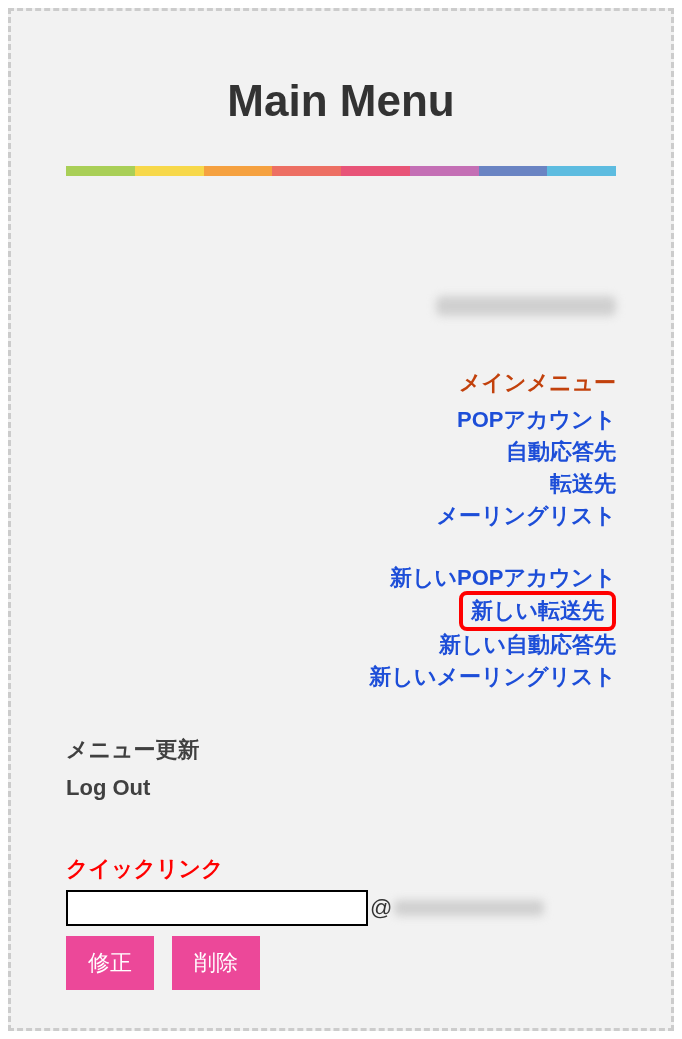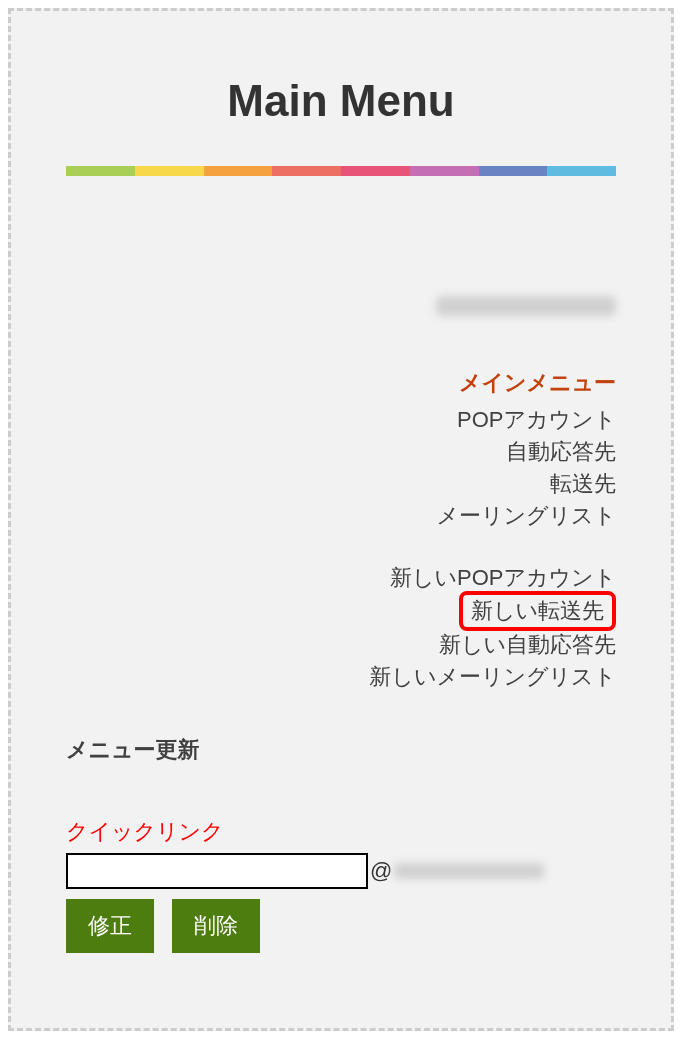--- a/index.html
+++ b/index.html
@@ -69,23 +69,23 @@
     }
     
     .menu-header {
       color: #c2410c;
       font-size: 22px;
       font-weight: bold;
       margin-bottom: 6px;
     }
     
     .menu-item {
-      color: #404040;
-      font-size: 22px;
-      font-weight: normal;
+      color: #1d4ed8;
+      font-size: 22px;
+      font-weight: bold;
       line-height: 1.45;
       cursor: pointer;
       display: inline-block;
     }
     
     .menu-item.highlighted {
       border: 4px solid #ff0000;
       border-radius: 8px;
       padding: 0px 8px;
       margin: -2px 0;
@@ -107,21 +107,21 @@
       cursor: pointer;
     }
     
     .quick-link-section {
       
     }
     
     .quick-link-header {
       color: #ff0000;
       font-size: 22px;
-      font-weight: normal;
+      font-weight: bold;
       margin-bottom: 6px;
     }
     
     .input-row {
       display: flex;
       align-items: center;
       margin-bottom: 10px;
     }
     
     .text-input {
@@ -150,21 +150,21 @@
       border-radius: 5px;
       margin-left: 2px;
     }
     
     .button-row {
       display: flex;
       gap: 18px;
     }
     
     .action-button {
-      background: #4d7c0f;
+      background: #ec4899;
       color: #fff;
       border: none;
       font-size: 22px;
       font-weight: normal;
       padding: 12px 22px;
       cursor: pointer;
       font-family: inherit;
     }
   </style>
 </head>
@@ -200,20 +200,21 @@
     <div class="menu-group-2">
       <div><span class="menu-item">新しいPOPアカウント</span></div>
       <div><span class="menu-item highlighted">新しい転送先</span></div>
       <div><span class="menu-item">新しい自動応答先</span></div>
       <div><span class="menu-item">新しいメーリングリスト</span></div>
     </div>
   </div>
 
   <div class="left-links">
     <div class="link-item">メニュー更新</div>
+    <div class="link-item">Log Out</div>
   </div>
 
   <div class="quick-link-section">
     <div class="quick-link-header">クイックリンク</div>
 
     <div class="input-row">
       <input type="text" class="text-input" value="" style="">
       <span class="at-symbol">@</span>
       <span class="redacted-domain"></span>
     </div>

